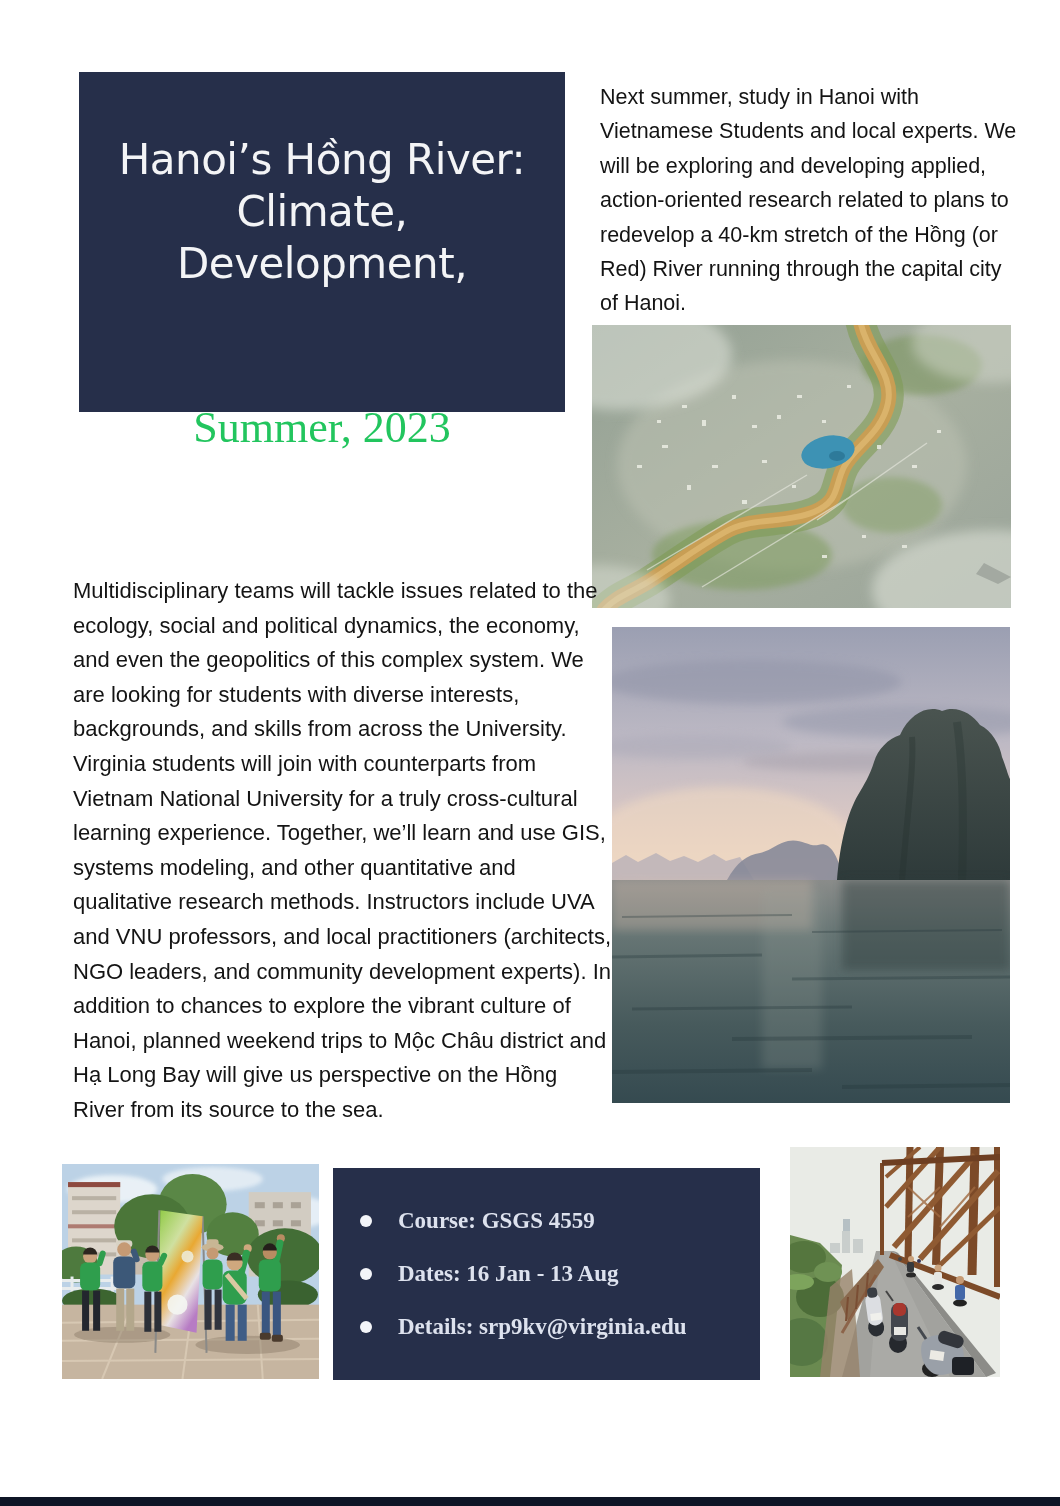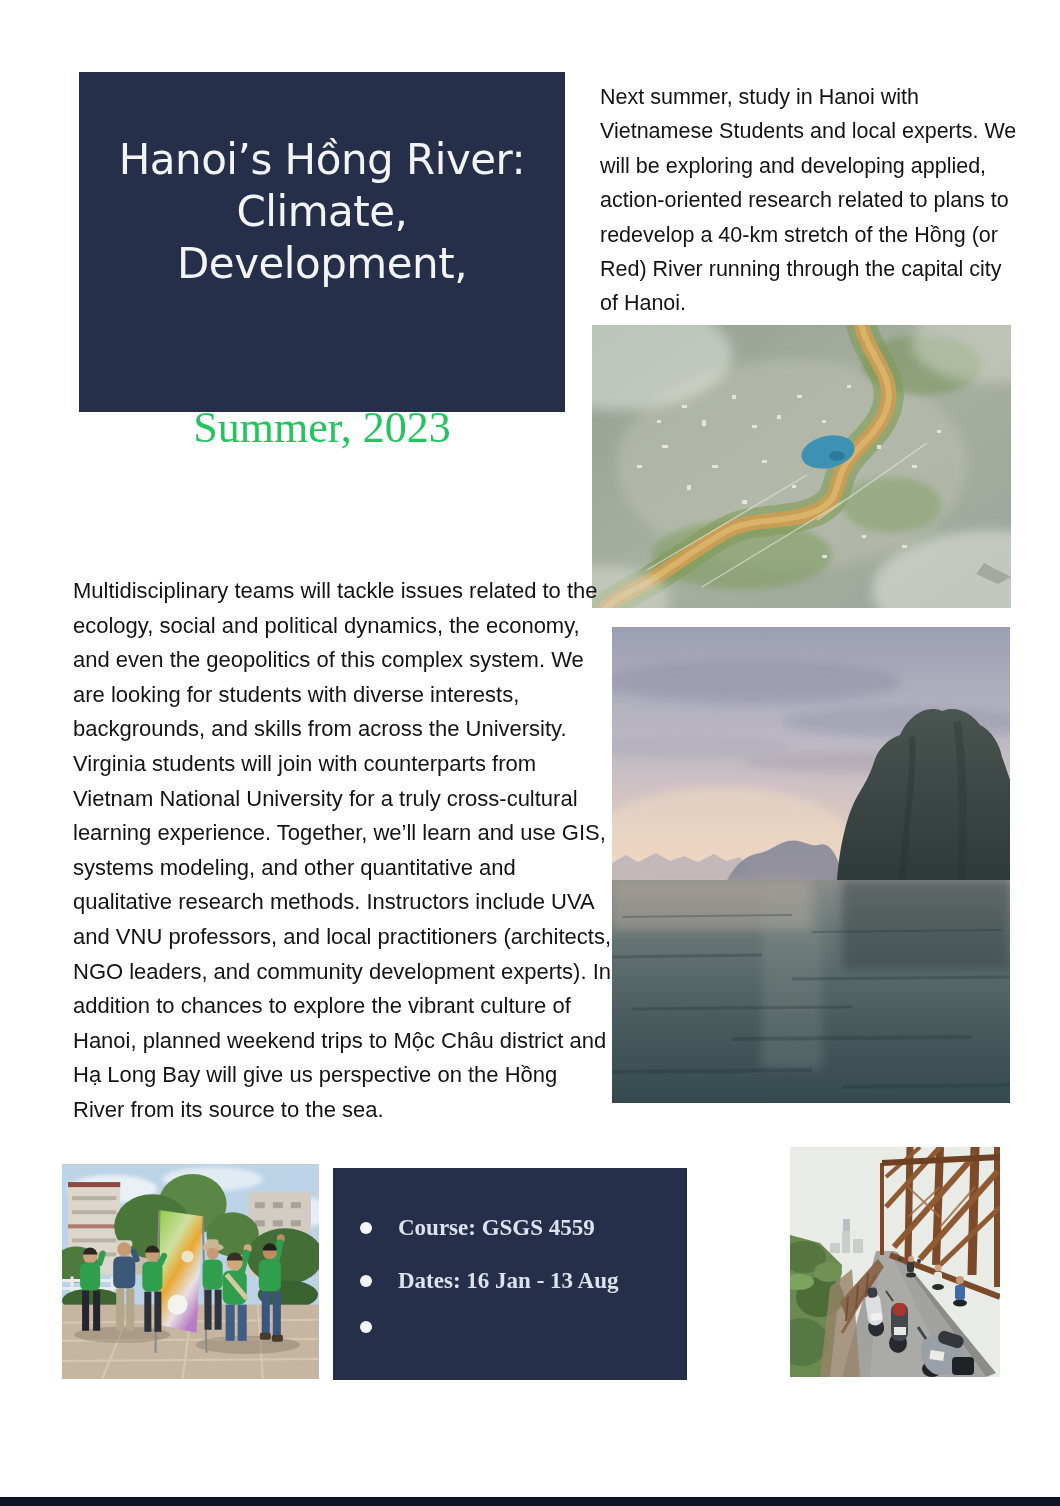--- a/index.html
+++ b/index.html
@@ -32,21 +32,21 @@
   }
   
   .photo { position:absolute; margin:0; padding:0; }
   .photo svg { display:block; width:100%; height:100%; }
   .map      { left:592px; top:325px;  width:419px; height:283px; }
   .halong   { left:612px; top:627px;  width:398px; height:476px; }
   .students { left:62px;  top:1164px; width:257px; height:215px; }
   .bridge   { left:790px; top:1147px; width:210px; height:230px; }
   
   .course-box {
-    position:absolute; left:333px; top:1168px; width:354px; height:212px;
+    position:absolute; left:333px; top:1168px; width:427px; height:212px;
     background:#262f4a; color:#dde2ee;
     font-family:"Liberation Serif", serif; font-weight:bold; font-size:23px;
     display:flex; flex-direction:column; justify-content:center; gap:27px;
     box-sizing:border-box;
     text-align:center;
   }
   .course-row { display:flex; align-items:center; padding-left:27px; }
   .bullet {
     width:12px; height:12px; border-radius:50%; background:#f3f5f9;
     margin-right:26px; flex:0 0 12px;
@@ -329,20 +329,21 @@
     <div class="course-row">
       <span class="bullet"></span>
       <span>Course: GSGS 4559</span>
     </div>
     <div class="course-row">
       <span class="bullet"></span>
       <span>Dates: 16 Jan - 13 Aug</span>
     </div>
     <div class="course-row">
       <span class="bullet"></span>
+      <span>Details: srp9kv@virginia.edu</span>
     </div>
   </div>
 
   <figure class="photo bridge" aria-label="Motorbikes parked and riding across the rusty Long Biên truss bridge">
     <svg viewBox="0 0 210 230" preserveAspectRatio="none" xmlns="http://www.w3.org/2000/svg">
       <rect width="210" height="230" fill="#e9ebe6"></rect>
       <g fill="#c2c8c6" opacity="0.8">
         <rect x="53" y="72" width="7" height="22" fill="#aab6bc"></rect>
         <rect x="52" y="84" width="8" height="22"></rect>
           <rect x="63" y="92" width="10" height="14"></rect>

